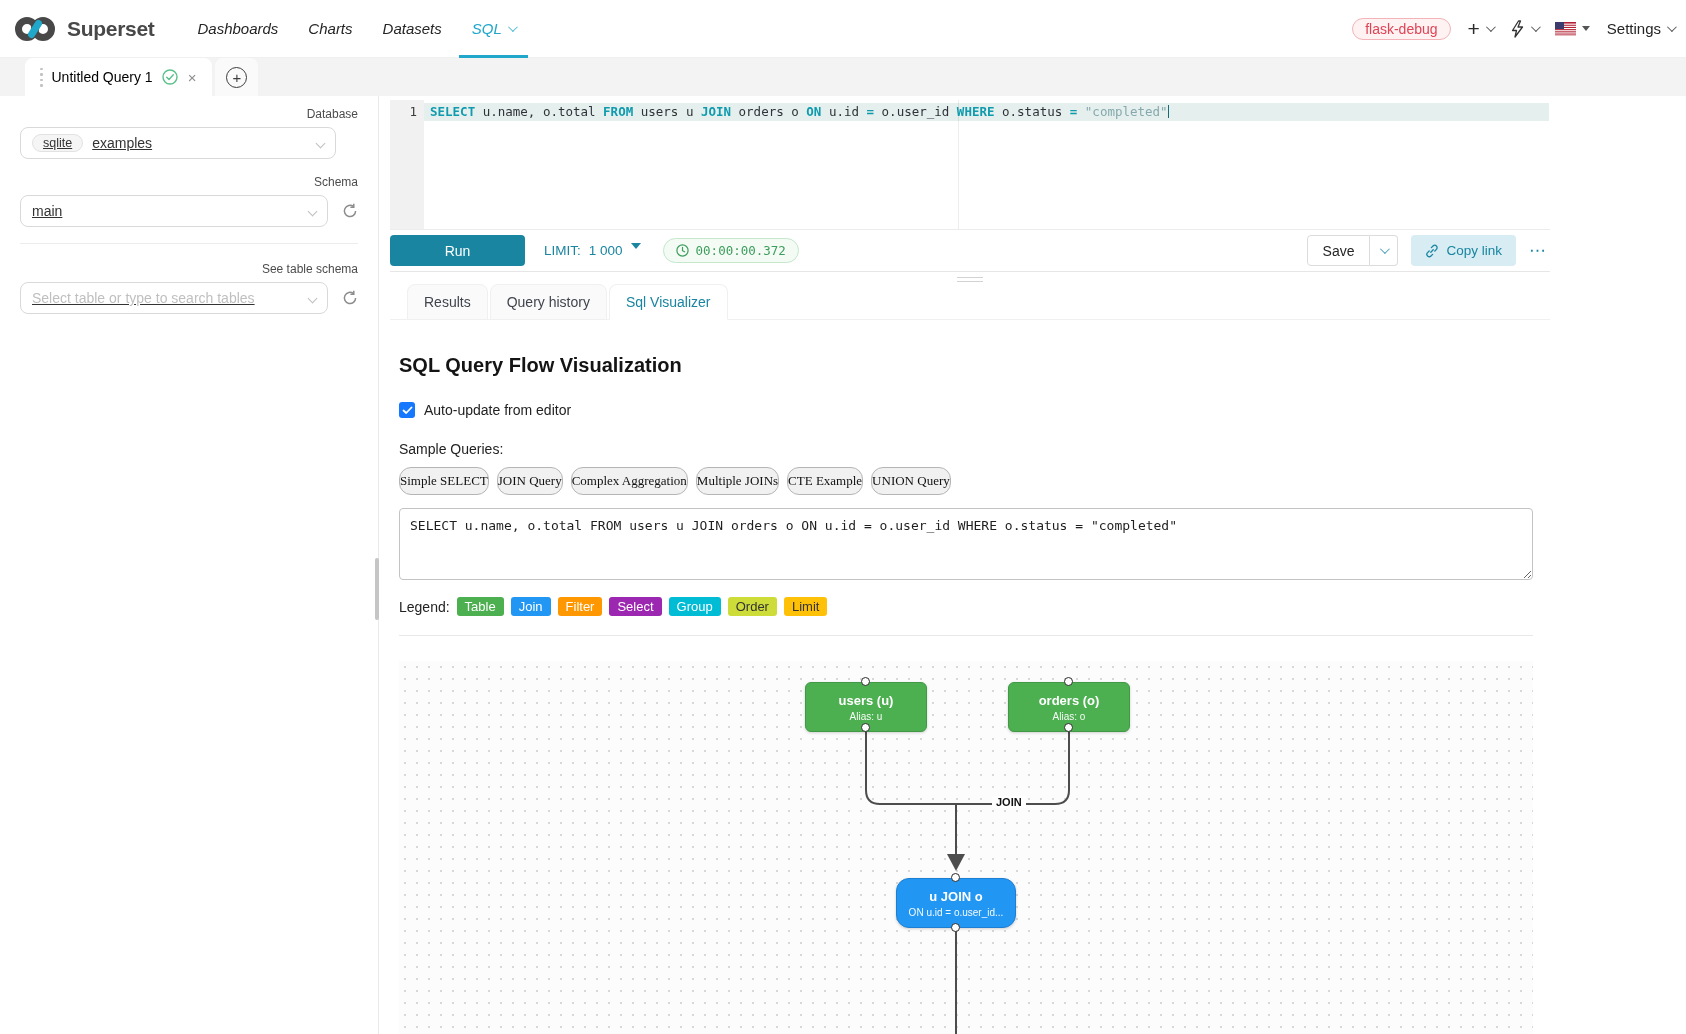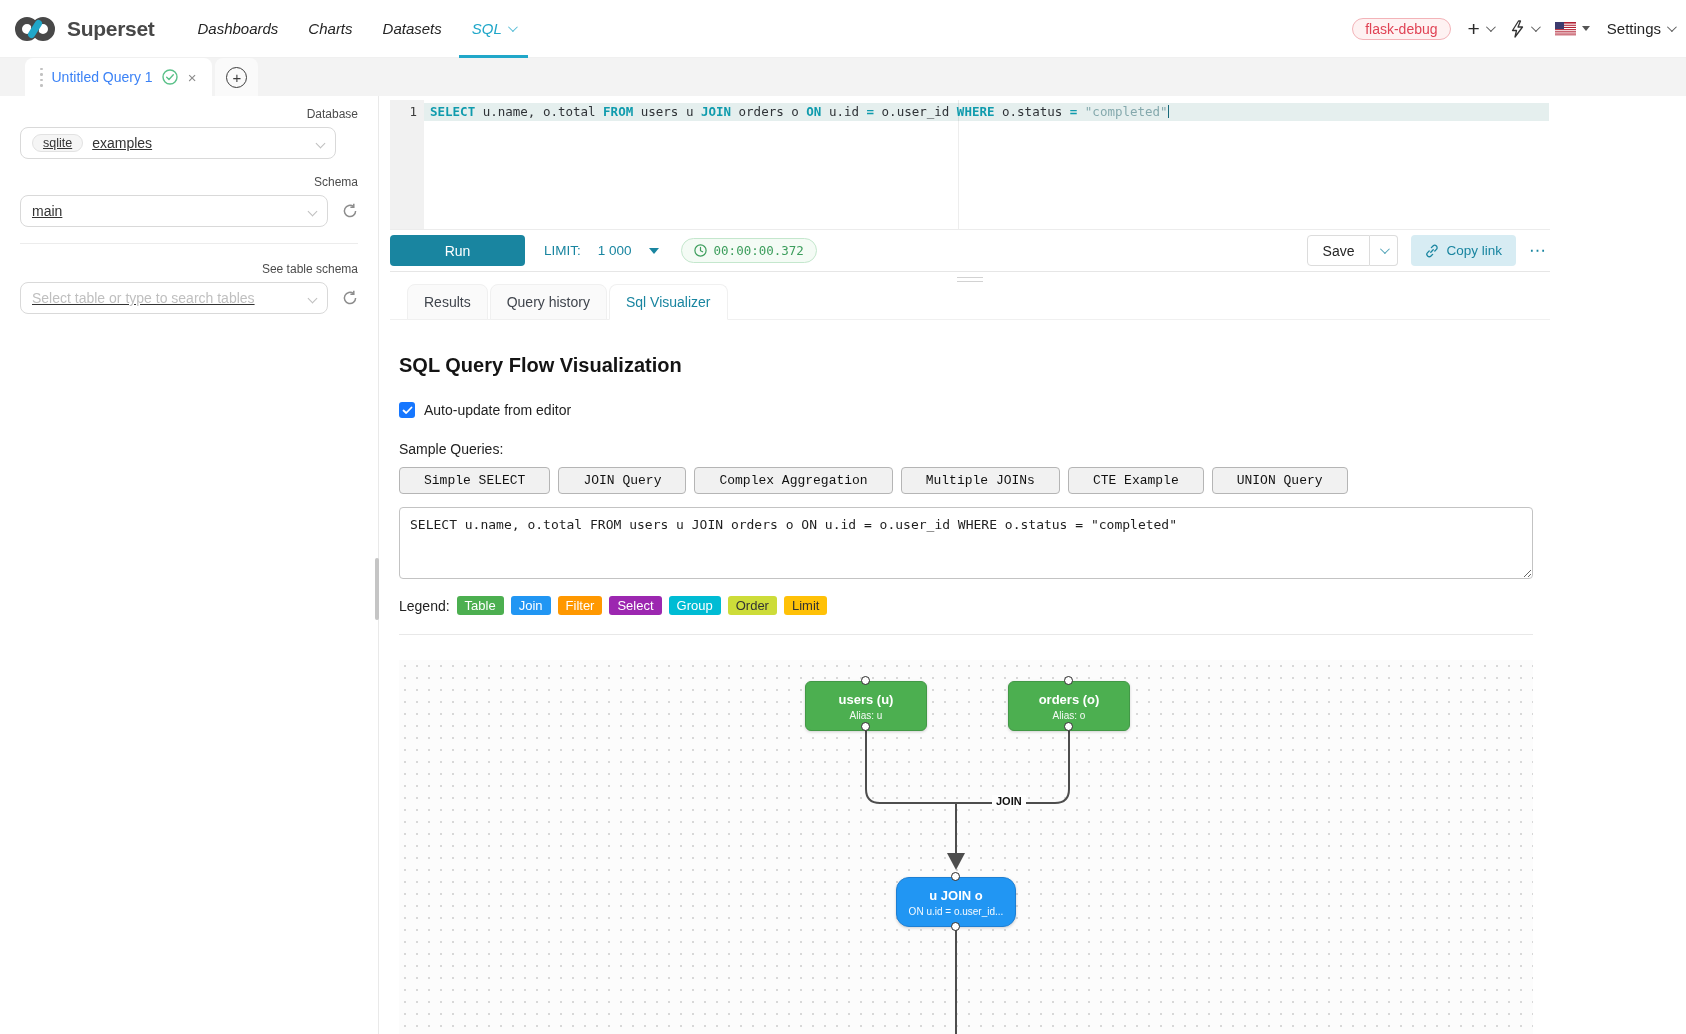--- a/index.html
+++ b/index.html
@@ -27,21 +27,21 @@
   .caret-down { width:0; height:0; border-left:4px solid transparent; border-right:4px solid transparent;
                 border-top:5px solid #555; }
 
   
   .tabstrip { position:absolute; top:58px; left:0; right:0; height:38px; background:#f3f3f3;
               display:flex; align-items:stretch; padding-left:25px; }
   .querytab { background:#fff; border-radius:8px 8px 0 0; display:flex; align-items:center; gap:9px;
               padding:0 15px; cursor:pointer; }
   .drag-dots { display:flex; flex-direction:column; gap:3px; }
   .drag-dots i { width:2.5px; height:2.5px; border-radius:50%; background:#c2c2c2; }
-  .querytab-title { font-size:14px; color:#3b82f6; }
+  .querytab-title { font-size:14px; color:#000000; }
   .tab-close { color:#8c8c8c; font-size:15px; line-height:1; padding:0 1px; cursor:pointer; }
   .addtab { margin-left:3px; width:43px; background:#fafafa; border-radius:8px 8px 0 0;
             display:flex; align-items:center; justify-content:center; cursor:pointer; }
   .plus-circle { width:21px; height:21px; border:1.6px solid #3c3c3c; border-radius:50%;
                  display:flex; align-items:center; justify-content:center; font-size:15px; color:#3c3c3c; line-height:1; }
 
   
   .sidebar { position:absolute; top:96px; left:0; width:378px; bottom:0; background:#fff; padding:11px 20px 0 20px; }
   .field-label { font-size:12px; color:#4c4c4c; margin-bottom:6px;text-align:right; }
   .sb-row { display:flex; align-items:center; margin-bottom:16px; }
@@ -71,21 +71,21 @@
   .code-line { position:relative; padding-left:6px; line-height:18px; white-space:pre; color:#2f3337; }
   .tok-kw { color:#0f9bad; font-weight:700; }
   .tok-op { color:#0f9bad; font-weight:700; }
   .tok-str { color:#85a9ad; }
   .cursor { display:inline-block; width:1.5px; height:13px; background:#17697a; vertical-align:-2px; }
 
   
   .sql-toolbar { height:42px; display:flex; align-items:center; border-bottom:1px solid #e6e6e6; }
   .run-btn { width:135px; height:31px; background:#1985a0; color:#fff; border:none; border-radius:4px;
              font-size:14px; font-family:inherit; cursor:pointer; }
-  .limit-ctl { display:flex; align-items:center; gap:17px; margin-left:19px; color:#1985a0; font-size:13.5px; cursor:pointer; }
+  .limit-ctl { display:flex; gap:8px; margin-left:19px; color:#1985a0; font-size:13.5px; cursor:pointer; }
   .limit-caret { width:0; height:0; border-left:5px solid transparent; border-right:5px solid transparent; border-top:6px solid #1985a0; }
   .timer-pill { margin-left:22px; height:25px; display:flex; align-items:center; gap:7px; padding:0 12px;
                 border:1px solid #c4e7cd; background:#f4fbf5; border-radius:14px;
                 font-family:"DejaVu Sans Mono", monospace; font-size:12.5px; color:#3c9d5c; }
   .tb-right { margin-left:auto; display:flex; align-items:center; gap:13px; padding-right:3px; }
   .save-group { display:flex; }
   .save-btn { height:31px; padding:0 15px; background:#fff; border:1px solid #dcdcdc; border-radius:4px 0 0 4px;
               font-size:14px; color:#262626; font-family:inherit; cursor:pointer; }
   .save-chev-btn { height:31px; width:28px; background:#fff; border:1px solid #dcdcdc; border-left:none;
               border-radius:0 4px 4px 0; display:flex; align-items:center; justify-content:center;
@@ -105,22 +105,22 @@
 
   
   .panel { padding:34px 17px 0 9px; }
   .panel h2 { font-size:20px; font-weight:700; color:#141414; margin-bottom:25px; }
   .chk-row { display:flex; align-items:center; gap:9px; margin-bottom:23px; cursor:pointer; }
   .checkbox { width:16px; height:16px; background:#1677ff; border-radius:3px; display:flex;
               align-items:center; justify-content:center; }
   .chk-label { font-size:14px; color:#222; }
   .samples-label { font-size:14px; color:#222; margin-bottom:10px; }
   .sample-btns { display:flex; gap:8px; margin-bottom:13px; }
-  .sample-btn { padding:5px 24px; background:#f1f1f1; border:1px solid #b5b5b5; border-radius:4px;
-                font-size:13px; color:#111; font-family:Liberation Mono, monospace; cursor:pointer; }
+  .sample-btn { padding:5px 0; background:#f1f1f1; border:1px solid #b5b5b5; border-radius:12px;
+                font-size:13px; color:#111; font-family:Liberation Serif, serif; cursor:pointer; }
   .sql-textarea { width:1134px; height:72px; border:1px solid #c3c3c3; border-radius:4px; padding:8px 10px;
                   font-family:"DejaVu Sans Mono", monospace; font-size:13px; color:#1f1f1f; line-height:1.35; }
   .legend-row { display:flex; align-items:center; gap:7px; margin:13px 0 19px 0; font-size:14px; color:#222; }
   .legend-badge { padding:2px 8px; border-radius:3px; font-size:13px; }
   .panel-hr { border:none; border-top:1px solid #e8e8e8; }
 
   
   .flow-canvas { position:relative; margin-top:25px; width:1134px; height:405px; background:#fcfcfc; overflow:hidden;
                  background-image:radial-gradient(circle, #d8d8d8 1px, transparent 1.2px); background-size:12px 12px; }
   .flow-svg { position:absolute; left:0; top:0; }

